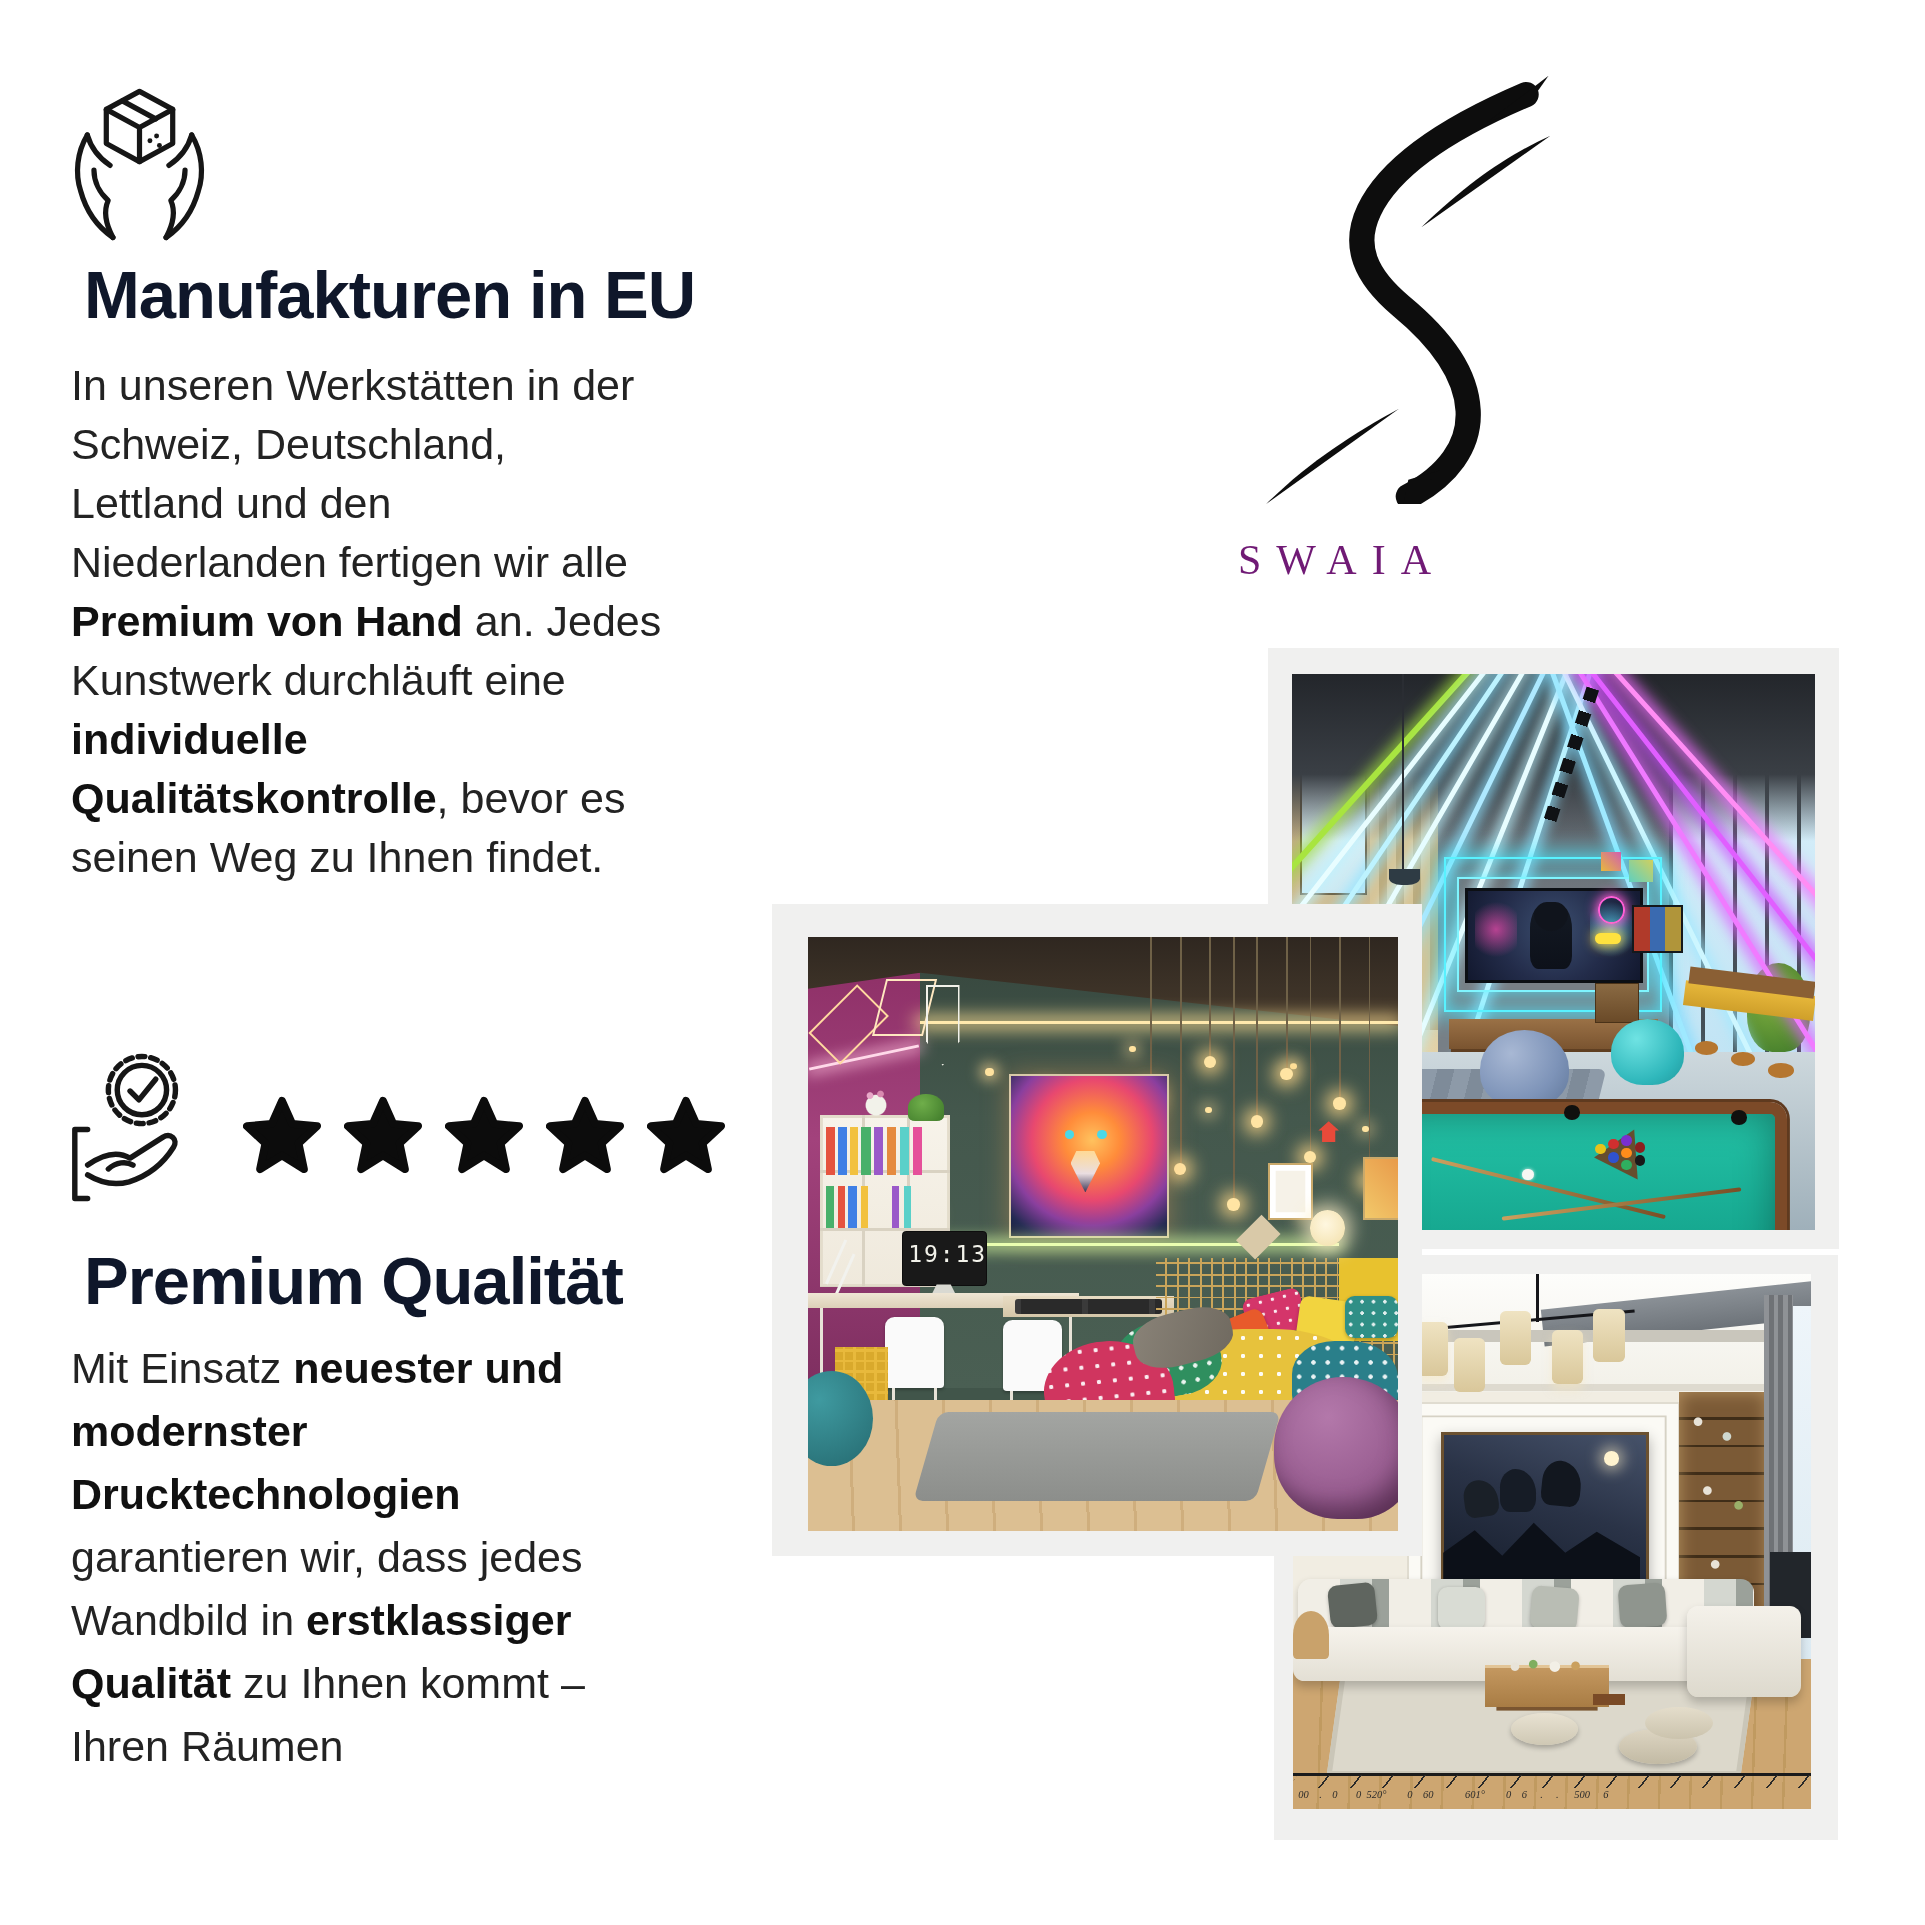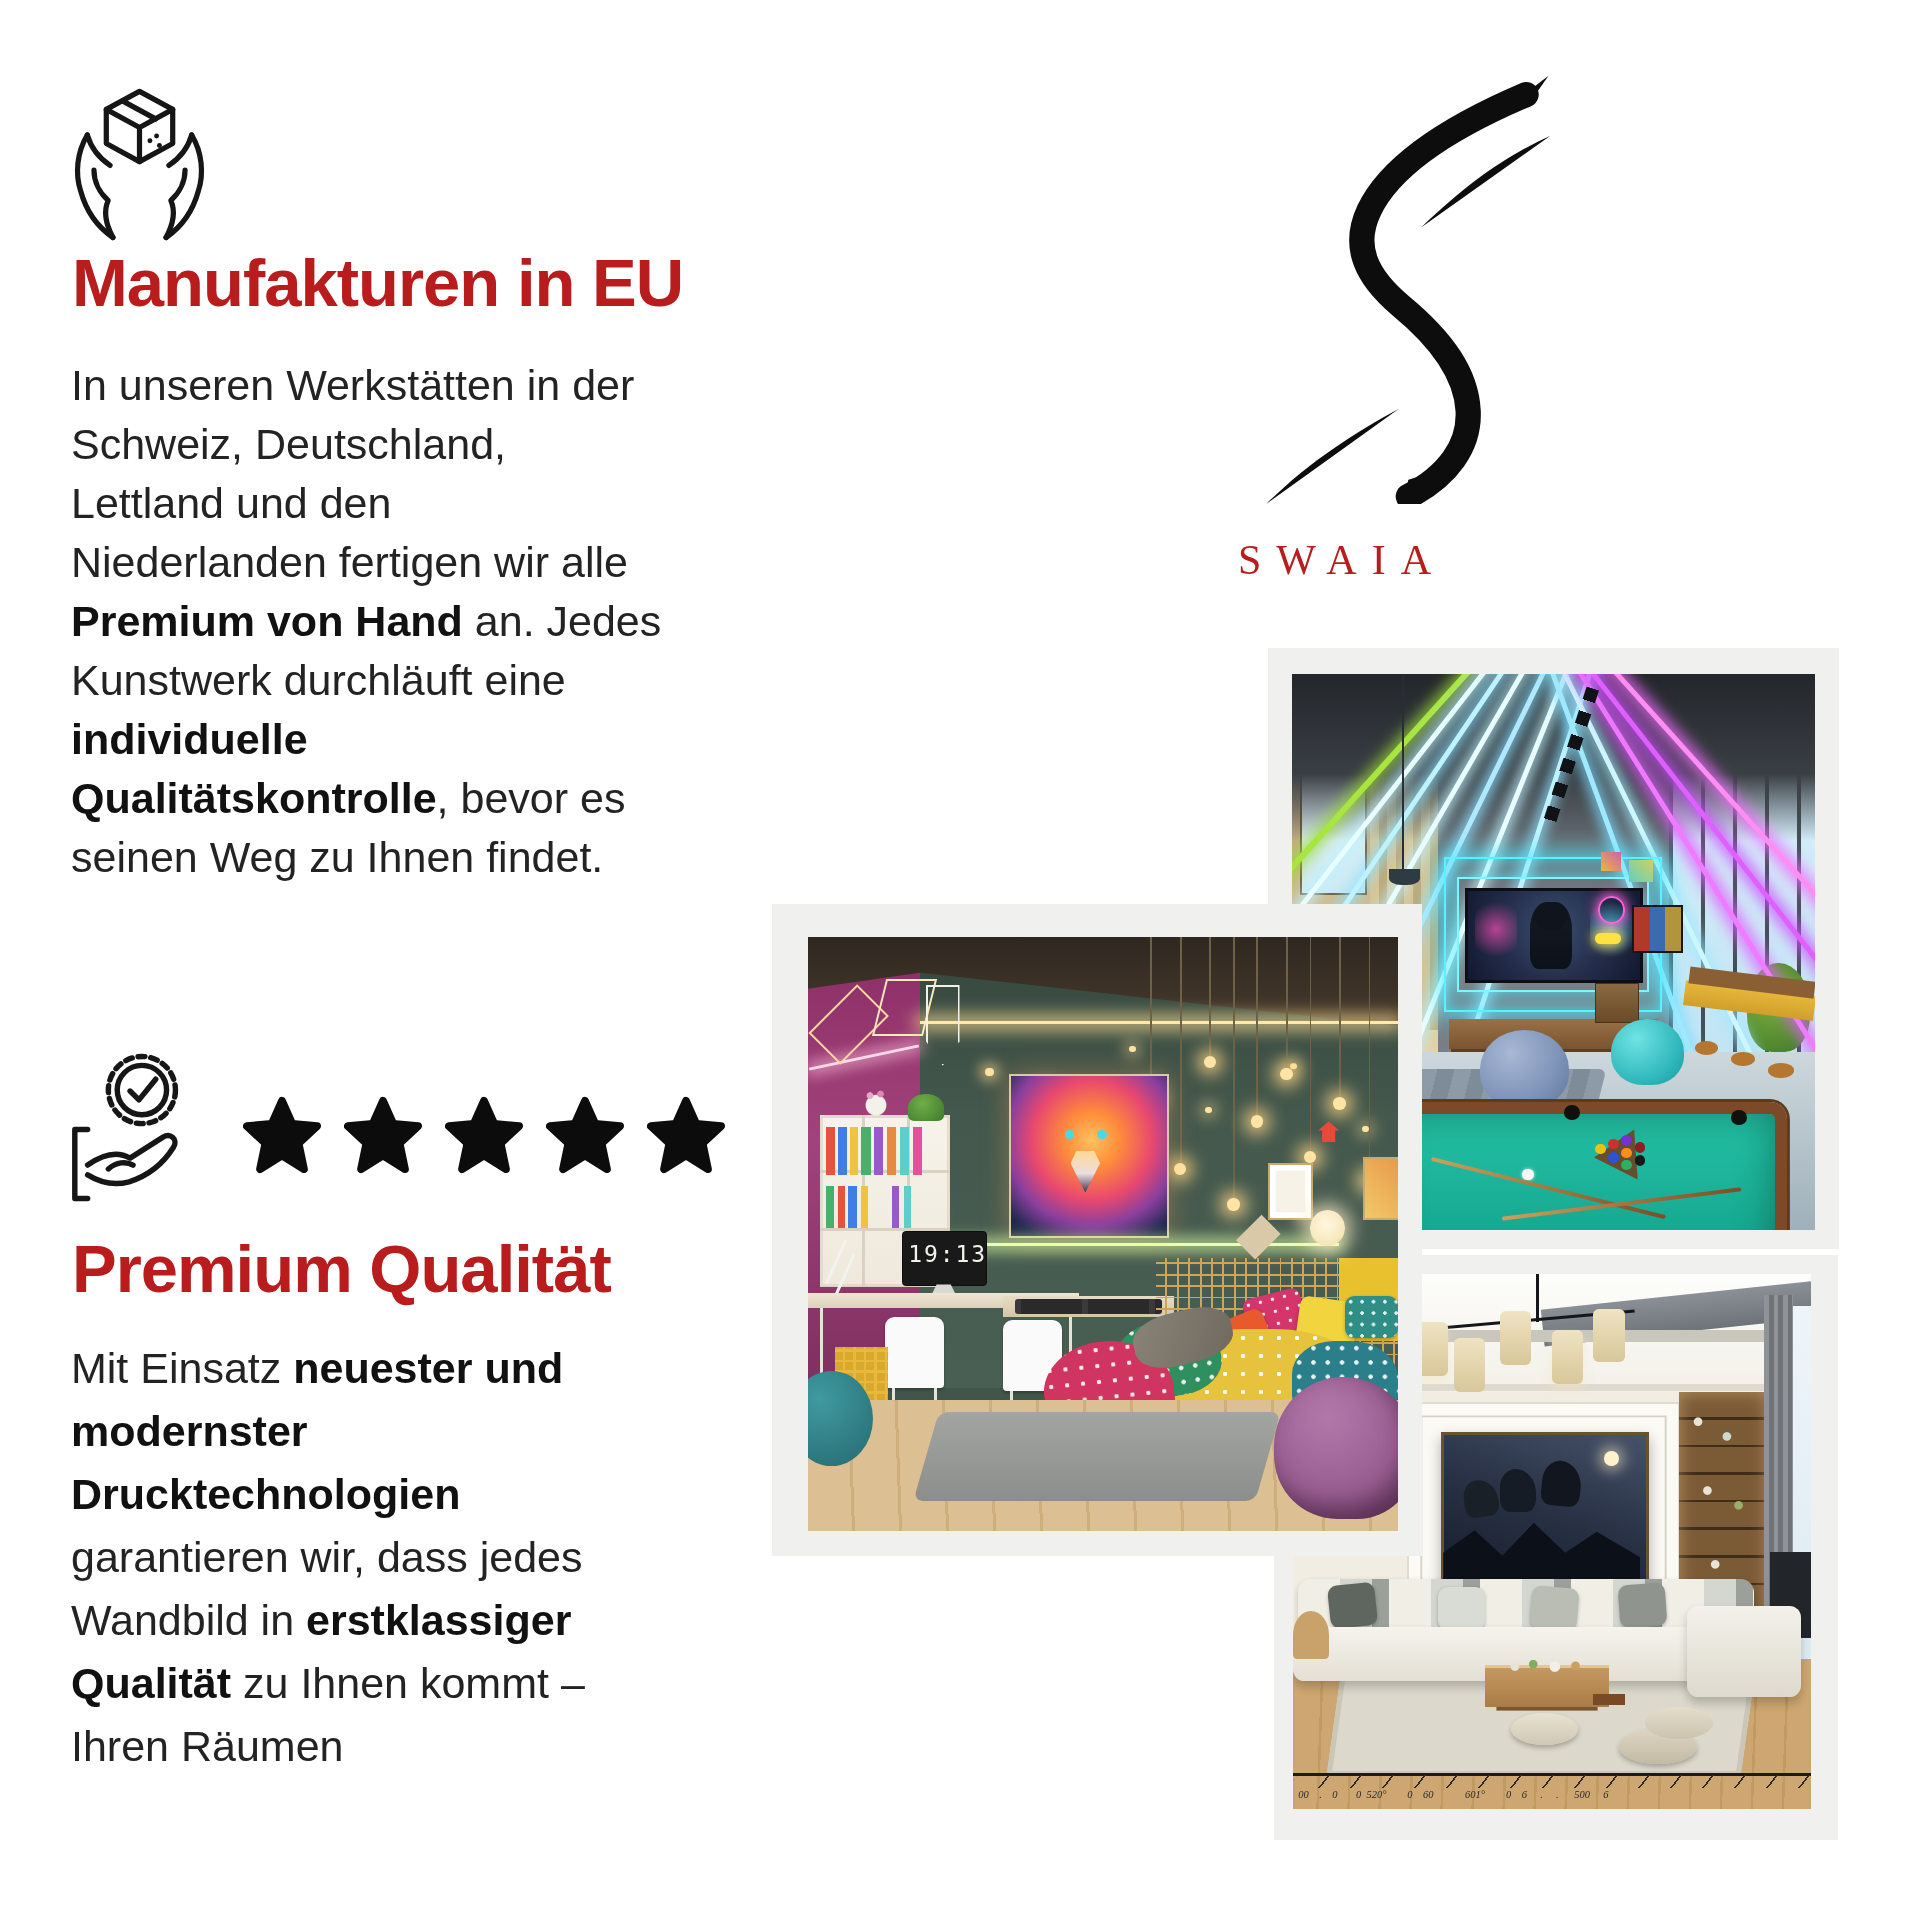--- a/index.html
+++ b/index.html
@@ -1,26 +1,26 @@
 <!DOCTYPE html>
 <html style="font-size:15px"><head>
 <meta charset="utf-8">
 <style>
   html,body{margin:0;padding:0;background:#ffffff;}
   .page{position:relative;width:1926px;height:1926px;background:#ffffff;overflow:hidden;
         font-family:"Liberation Sans",sans-serif;color:#242424;}
   .a{position:absolute;}
   i,em{font-style:normal;}
   i{position:absolute;display:block;}
-  h1{margin:4px;font-size:67px;line-height:1.08;font-weight:800;letter-spacing:-1px;color:#b91c1c;}
+  h1{margin:16px;font-size:67px;line-height:1.08;font-weight:800;letter-spacing:-1px;color:#0f172a;}
   .para{font-size:43px;color:#232323;font-weight:400;}
   .para .tline{display:block;height:59px;line-height:59px;white-space:nowrap;}
   .para2 .tline{height:63px;line-height:63px;}
   .para b{font-weight:700;color:#111;}
-  .wordmark{font-family:"Liberation Serif",serif;font-size:42px;letter-spacing:15px;color:#b91c1c;}
+  .wordmark{font-family:"Liberation Serif",serif;font-size:42px;letter-spacing:15px;color:#701a75;}
   .card{position:absolute;background:#f0f0ef;}
   .ph{position:absolute;overflow:hidden;background:#dfe3e6;}
   .stars{position:absolute;display:flex;gap:23px;}
   .stars svg{display:block;}
   
   .bulb{width:1.9px;background:#6f6147;}
   .bulb::after{content:'';position:absolute;bottom:-12.4px;left:-5.7px;width:12.4px;height:12.4px;border-radius:50%;
     background:#ffe4a3;box-shadow:0 0 17px 6.7px rgba(255,215,135,.85);}
   .chair{background:#fafafa;border-radius:9.5px 9.5px 3.8px 3.8px;box-shadow:0 1.9px 2.9px rgba(0,0,0,.25);}
   .chair::after{content:'';position:absolute;left:12%;right:12%;bottom:-25px;height:25px;

